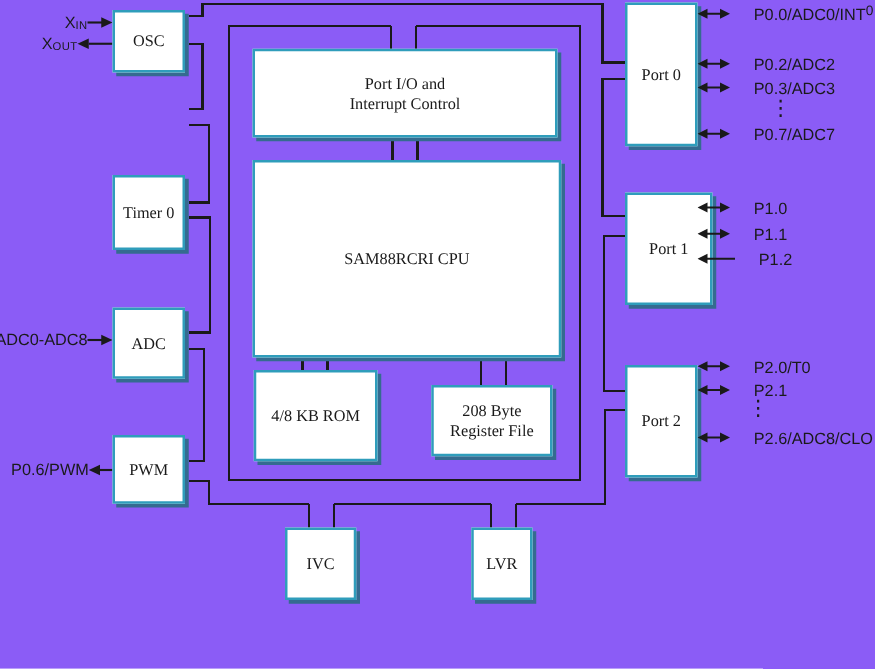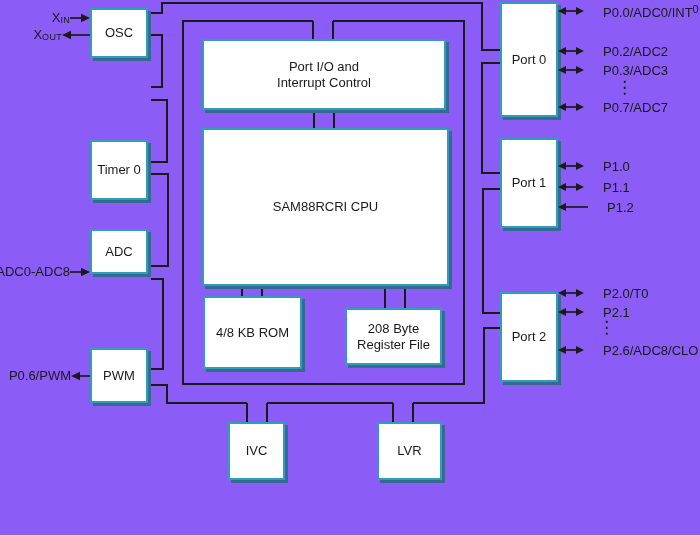--- a/index.html
+++ b/index.html
@@ -5,21 +5,21 @@
   html,body{margin:0;padding:0;background:#ffffff;}
   .stage{
     position:relative;width:700px;height:535px;background:#8b5cf6;
     font-family:"Liberation Sans", sans-serif;color:#1a1a1a;overflow:hidden;
   }
   svg.wires{position:absolute;left:0;top:0;z-index:1;}
   .blk{
     position:absolute;box-sizing:border-box;background:#ffffff;
     border:2px solid #2f9dbb;box-shadow:3px 3px 0 #356b90;
     display:flex;flex-direction:column;align-items:center;justify-content:center;
-    text-align:center;font-size:13px;line-height:1.18;z-index:2;
+    text-align:center;font-size:13px;line-height:1.18;z-index:2;font-family:Liberation Serif, serif;
   }
   .pin-row{
     position:absolute;left:558px;height:18px;display:flex;align-items:center;
     gap:19px;font-size:13px;white-space:nowrap;z-index:2;
   }
   .lbl{
     position:absolute;font-size:13px;line-height:16px;height:16px;
     white-space:nowrap;z-index:2;text-align:right;
   }
   .subsc{font-size:9px;vertical-align:-1px;letter-spacing:.3px;}
@@ -80,21 +80,21 @@
   <div class="lbl" style="right:638px;top:27px"><span>X</span><span class="subsc">OUT</span></div>
   <div class="lbl" style="right:630px;top:264px">ADC0-ADC8</div>
   <div class="lbl" style="right:629px;top:368px">P0.6/PWM</div>
 
   <div class="blk" style="left:90px;top:8px;width:58px;height:50px">
     <span>OSC</span>
   </div>
   <div class="blk" style="left:90px;top:140px;width:58px;height:60px">
     <span>Timer 0</span>
   </div>
-  <div class="blk" style="left:90px;top:229px;width:58px;height:45px">
+  <div class="blk" style="left:90px;top:246px;width:58px;height:57px">
     <span>ADC</span>
   </div>
   <div class="blk" style="left:90px;top:348px;width:58px;height:55px">
     <span>PWM</span>
   </div>
 
   <div class="blk" style="left:202px;top:39px;width:244px;height:71px">
     <span>Port I/O and</span>
     <span>Interrupt Control</span>
   </div>
@@ -105,28 +105,28 @@
     <span>4/8 KB ROM</span>
   </div>
   <div class="blk" style="left:345px;top:308px;width:97px;height:57px">
     <span>208 Byte</span>
     <span>Register File</span>
   </div>
 
   <div class="blk" style="left:228px;top:422px;width:57px;height:58px">
     <span>IVC</span>
   </div>
-  <div class="blk" style="left:377px;top:422px;width:65px;height:58px">
+  <div class="blk" style="left:377px;top:422px;width:49px;height:58px">
     <span>LVR</span>
   </div>
 
   <div class="blk" style="left:500px;top:2px;width:58px;height:115px">
     <span>Port 0</span>
   </div>
-  <div class="blk" style="left:500px;top:138px;width:58px;height:90px">
+  <div class="blk" style="left:500px;top:154px;width:70px;height:90px">
     <span>Port 1</span>
   </div>
   <div class="blk" style="left:500px;top:292px;width:58px;height:90px">
     <span>Port 2</span>
   </div>
 
   <div class="pin-row" style="top:2px">
     <svg width="26" height="12">
         <polygon points="0,6 8,2 8,10" fill="#1a1a1a"></polygon>
         <line x1="6" y1="6" x2="20" y2="6" stroke="#1a1a1a" stroke-width="1.7"></line>

